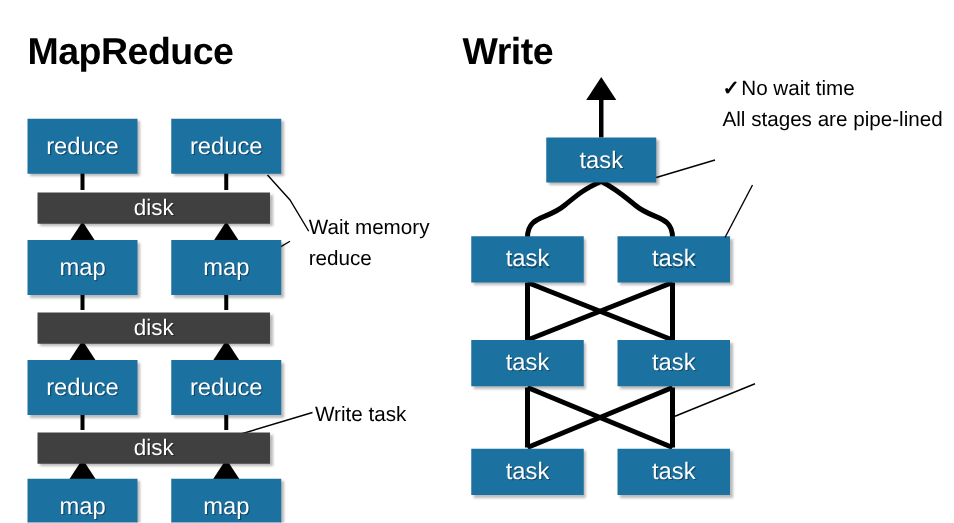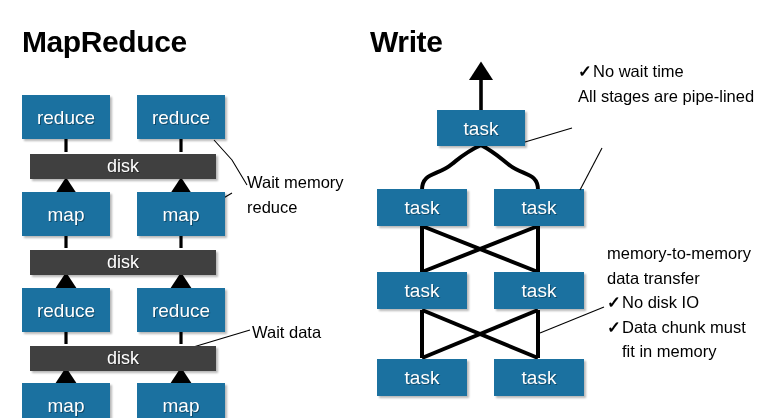--- a/index.html
+++ b/index.html
@@ -145,21 +145,21 @@
   <div class="node blue" style="left:137px;top:383px;width:88px;height:44px;">
     <span class="lbl">map</span>
   </div>
 
   <div class="annot" style="left:247px;top:170px;">
     <span class="row">Wait memory</span>
     <span class="row">reduce</span>
   </div>
 
   <div class="annot" style="left:252px;top:320px;">
-    <span class="row">Wait data</span>
+    <span class="row">Write task</span>
   </div>
 
   <svg class="overlay">
     <defs>
       <marker id="ah2" markerWidth="7" markerHeight="7" refX="1.2" refY="3.4" orient="auto" markerUnits="strokeWidth">
         <path d="M0,0 L0,6.8 L5.2,3.4 z" fill="#000"></path>
       </marker>
     </defs>
 
     <g stroke="#000" stroke-width="3.6" fill="none" marker-end="url(#ah2)">
@@ -219,27 +219,14 @@
     </g>
   </svg>
 
   <div class="annot" style="left:578px;top:59px;">
     <span class="row">
       <span class="chk">✓</span><span>No wait time</span>
     </span>
     <span class="row">All stages are pipe-lined</span>
   </div>
 
-  <div class="annot" style="left:607px;top:241px;">
-    <span class="row">memory-to-memory</span>
-    <span class="row">data transfer</span>
-    <span class="row">
-      <span class="chk">✓</span><span>No disk IO</span>
-    </span>
-    <span class="row">
-      <span class="chk">✓</span><span>Data chunk must</span>
-    </span>
-    <span class="row">
-      <span class="indent">fit in memory</span>
-    </span>
-  </div>
 
 </div>
 
 </body></html>

